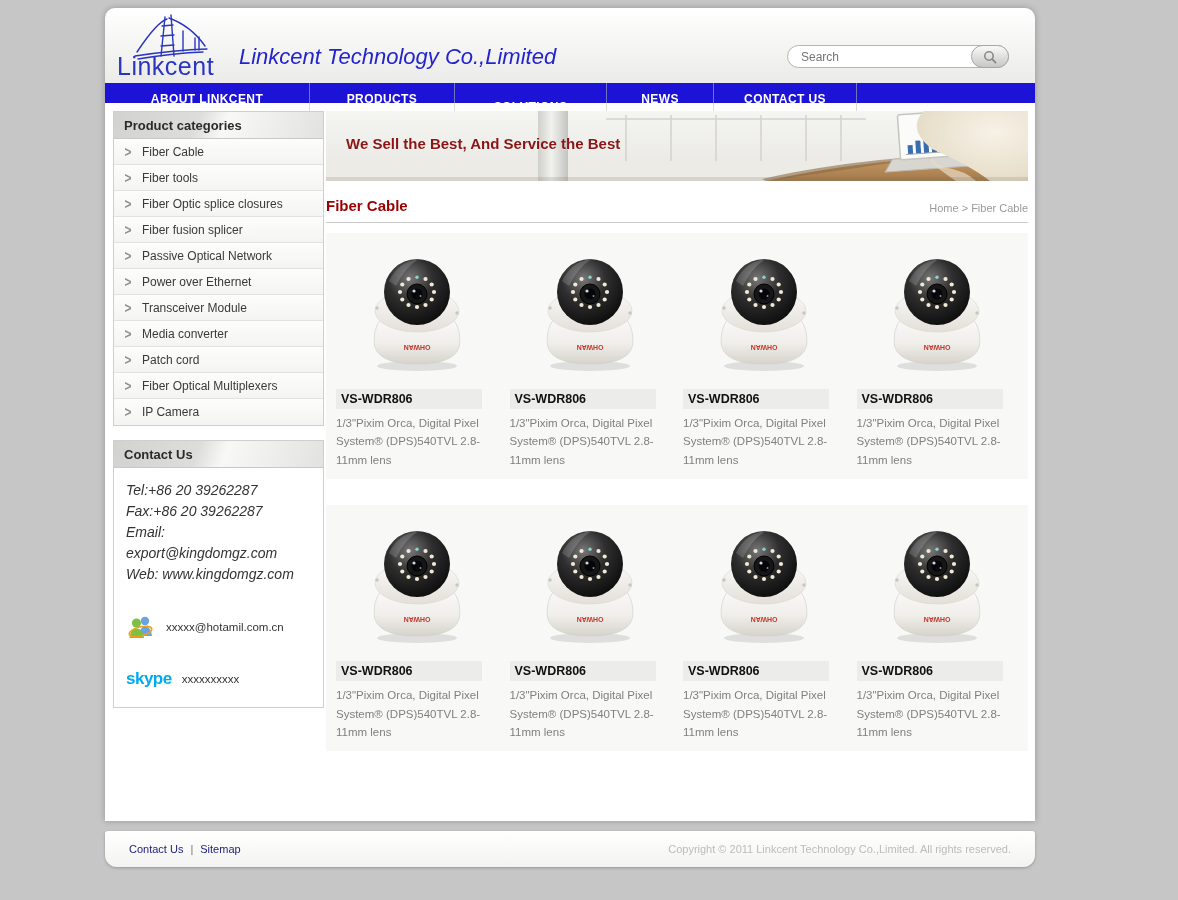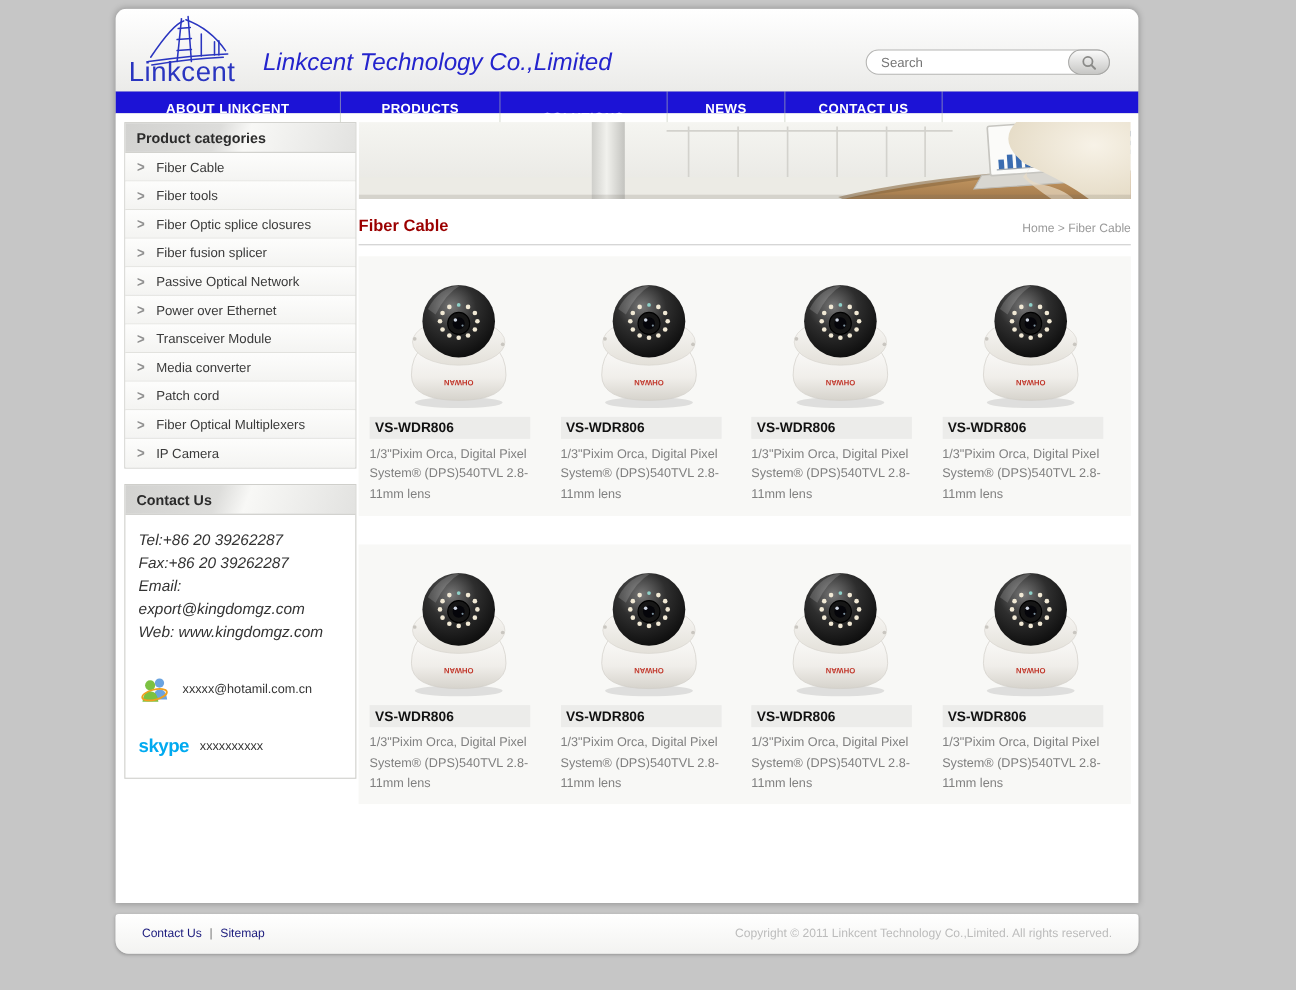--- a/index.html
+++ b/index.html
@@ -63,21 +63,21 @@
   .page-head{display:flex;align-items:flex-end;justify-content:space-between;
     margin-top:16px;padding-bottom:8px;border-bottom:1px solid #cccccc;}
   .page-title{font-size:15px;font-weight:bold;color:#9b0000;}
   .breadcrumb{font-size:11px;color:#9a9a9a;}
   .crumb-link{cursor:pointer;}
   .product-row{background:#f8f8f6;margin-top:10px;padding:12px 4px 10px;display:flex;}
   .product-row.second{margin-top:26px;}
   .product-card{width:25%;padding:0 6px;}
   .product-img{height:128px;display:flex;justify-content:center;cursor:pointer;}
   .product-name{width:146px;background:#ececea;font-size:12.5px;font-weight:bold;color:#111;
-    padding:3px 5px;margin-top:6px;cursor:pointer;}
+    padding:3px 5px;margin-top:16px;cursor:pointer;}
   .product-desc{width:158px;font-size:11.5px;color:#808080;line-height:1.6;margin-top:5px;}
 
   
   .site-footer{margin-top:10px;height:36px;padding:0 24px;
     background:linear-gradient(#ffffff,#f3f3f1);border-radius:3px 3px 12px 12px;
     display:flex;align-items:center;justify-content:space-between;
     box-shadow:0 1px 3px rgba(0,0,0,.25);}
   .footer-links{font-size:11px;color:#1c1c7e;display:flex;gap:7px;align-items:center;}
   .footer-link{cursor:pointer;}
   .footer-sep{color:#777;}
@@ -291,20 +291,21 @@
               <line x1="20" y1="42" x2="72" y2="42" stroke="#9aa4ae" stroke-width="1"></line>
             </g>
             <g transform="translate(664,22)">
               <rect x="0" y="0" width="11" height="24" rx="2" fill="#dfe9ee" opacity=".85" stroke="#b9c2c6" stroke-width="1"></rect>
               <rect x="1.5" y="10" width="8" height="12" fill="#cfe0ea"></rect>
             </g>
             <path d="M702,0 L598,0 Q580,18 606,38 Q645,55 664,70 L702,70 Z" fill="url(#gArm)"></path>
             <path d="M612,40 Q600,50 618,56 Q640,60 650,70 L630,70 Q612,58 604,50 Z" fill="#e9dcc4" opacity=".7"></path>
             <rect x="0" y="66" width="702" height="4" fill="rgba(110,105,95,.18)"></rect>
           </svg>
+          <div class="banner-slogan">We Sell the Best, And Service the Best</div>
         </div>
 
         <div class="page-head">
           <div class="page-title">Fiber Cable</div>
           <div class="breadcrumb">
             <span class="crumb-link">Home</span>
             <span>&gt;</span>
             <span>Fiber Cable</span>
           </div>
         </div>

